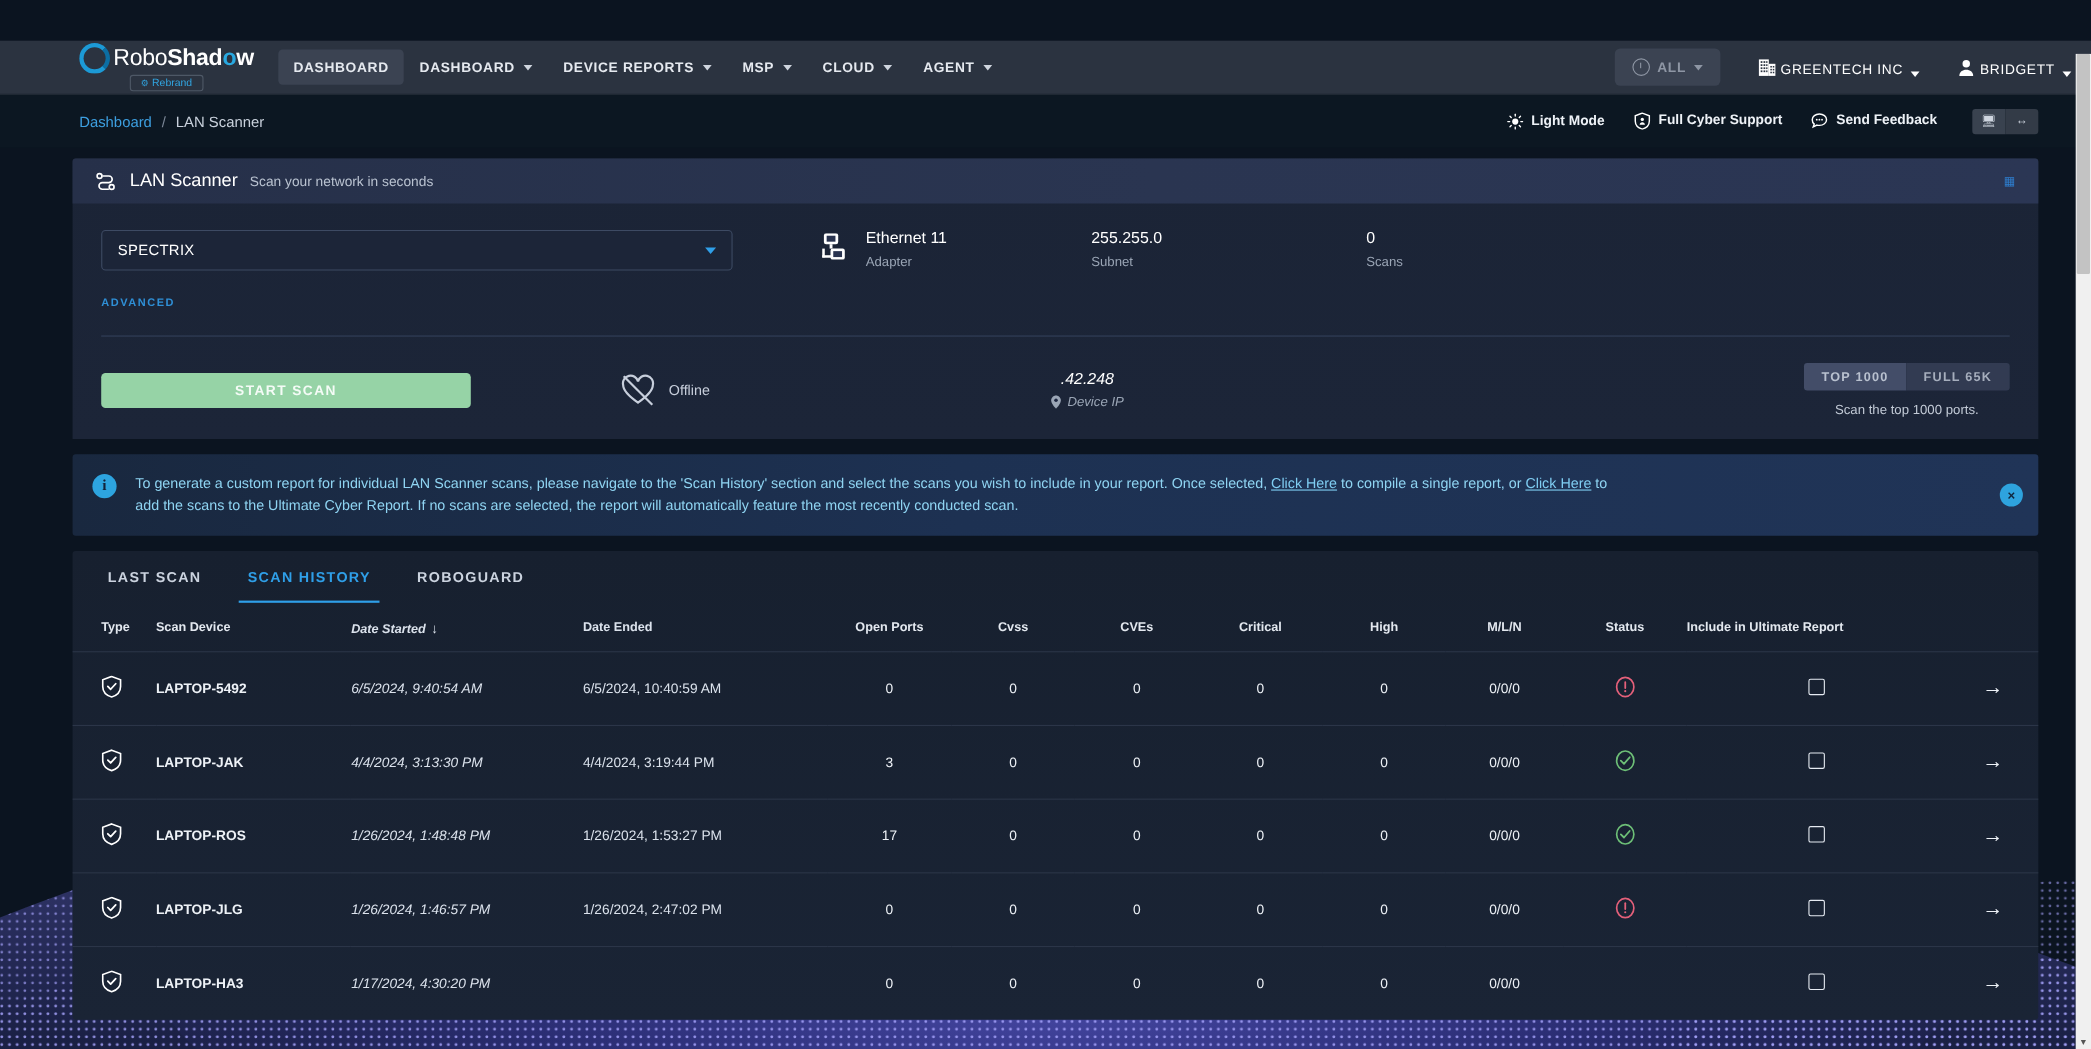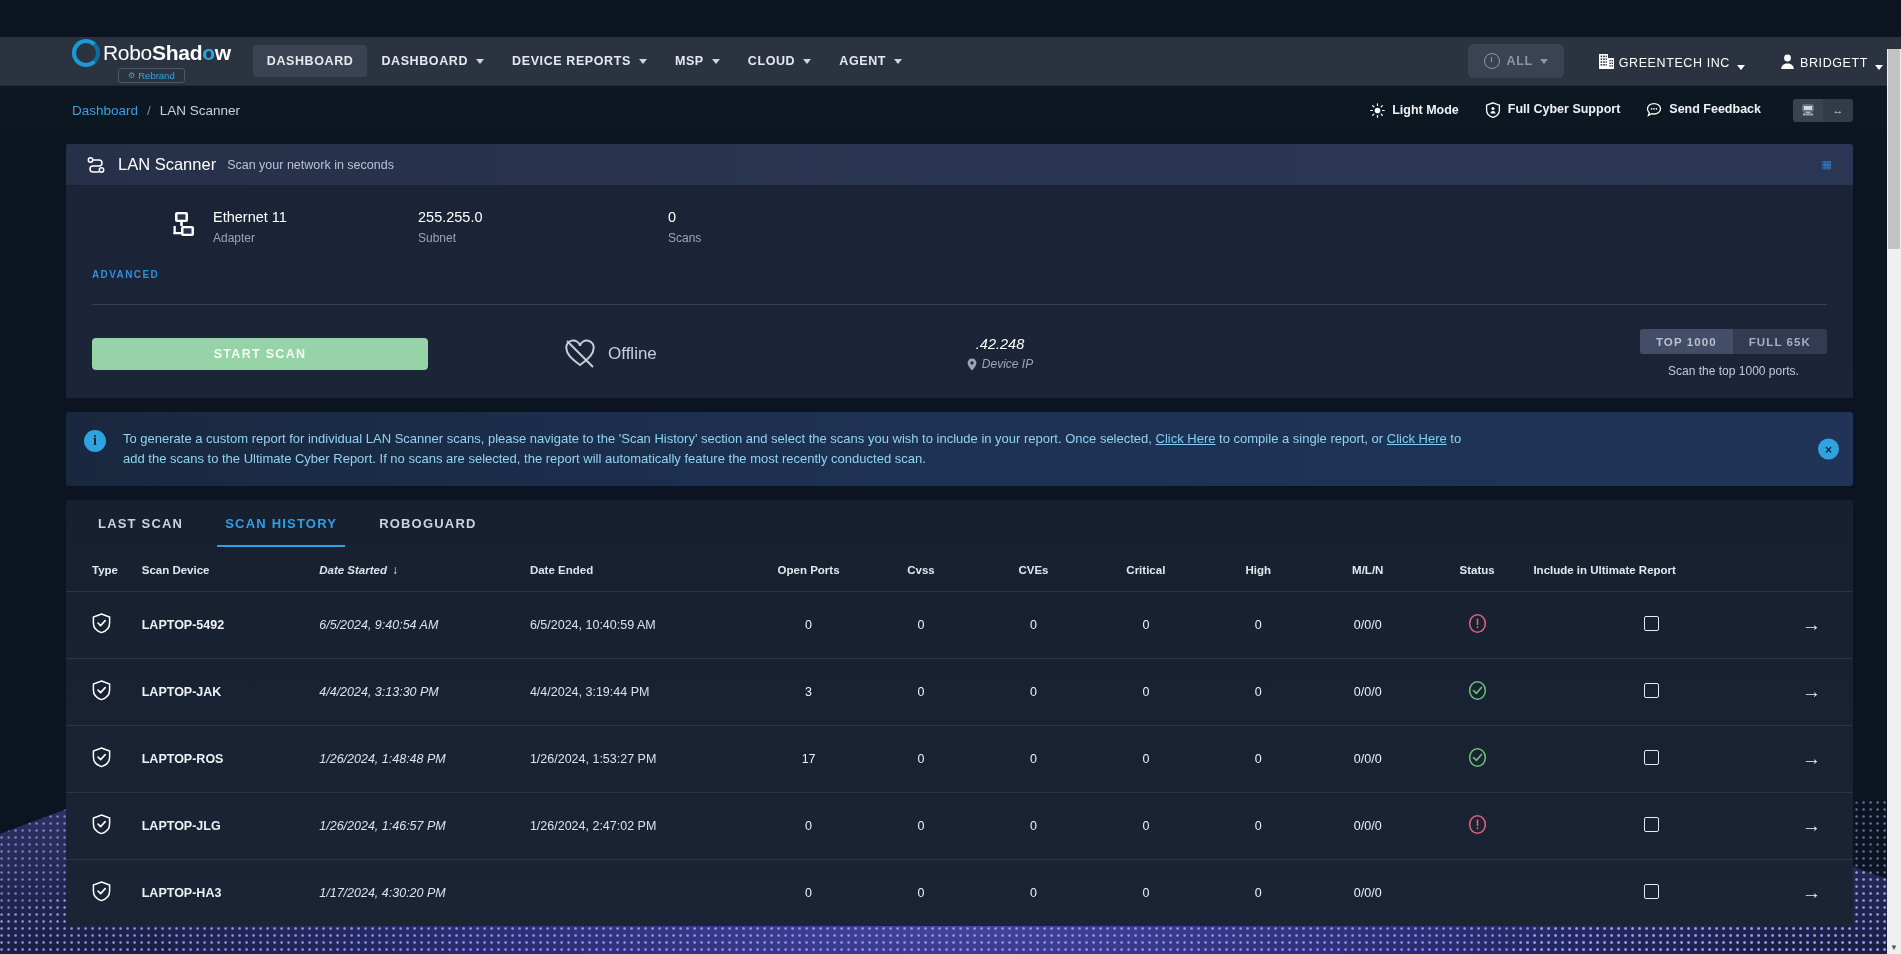--- a/index.html
+++ b/index.html
@@ -222,21 +222,21 @@
     width: 336px; height: 32px;
     background: #96d3a6;
     border: none; border-radius: 4px;
     color: #f4fbf6; font-size: 12.5px; font-weight: 700; letter-spacing: 1.3px;
     cursor: pointer;
   }
   .offline {
     display: flex; align-items: center; gap: 12px;
     margin-left: 136px;
   }
-  .offline-lbl { color: #c7cedb; font-size: 17px; }
+  .offline-lbl { color: #c7cedb; font-size: 13px; }
 
   .devip { margin-left: 310px; text-align: center; font-style: italic; }
   .devip-val { color: #fff; font-size: 14.5px; }
   .devip-lbl {
     color: #9aa5b5; font-size: 12px; margin-top: 5px;
     display: flex; align-items: center; gap: 5px; justify-content: center;
   }
 
   .ports { margin-left: auto; text-align: center; }
   .port-group { display: flex; }
@@ -491,20 +491,24 @@
           <circle cx="15.5" cy="15" r="2.2" fill="none" stroke="#fff" stroke-width="1.5"></circle>
           <path d="M7 5h6a3 3 0 0 1 0 6H7a3 3 0 0 0 0 6h6" fill="none" stroke="#fff" stroke-width="1.5"></path>
         </svg>
         <span class="ch-title">LAN Scanner</span>
         <span class="ch-sub">Scan your network in seconds</span>
         <span class="ch-right">▦</span>
       </div>
 
       <div class="card-body">
         <div class="row-top">
+          <div class="select-box">
+            <span class="sv">SPECTRIX</span>
+            <span class="caret"></span>
+          </div>
 
           <div class="stat" style="margin-left:76px;width:250px">
             <svg width="32" height="30" viewBox="0 0 32 30">
               <rect x="7" y="0" width="13" height="10" rx="2" fill="#fff"></rect>
               <rect x="9.5" y="2.3" width="8" height="5.4" fill="#2a3450"></rect>
               <rect x="12.2" y="10" width="2.6" height="4" fill="#fff"></rect>
               <rect x="5.5" y="14" width="2.3" height="8" fill="#fff"></rect>
               <rect x="5.5" y="20" width="8" height="2.3" fill="#fff"></rect>
               <rect x="13" y="14" width="13" height="10" rx="2" fill="#fff"></rect>
               <rect x="15.5" y="16.3" width="8" height="5.4" fill="#2a3450"></rect>

